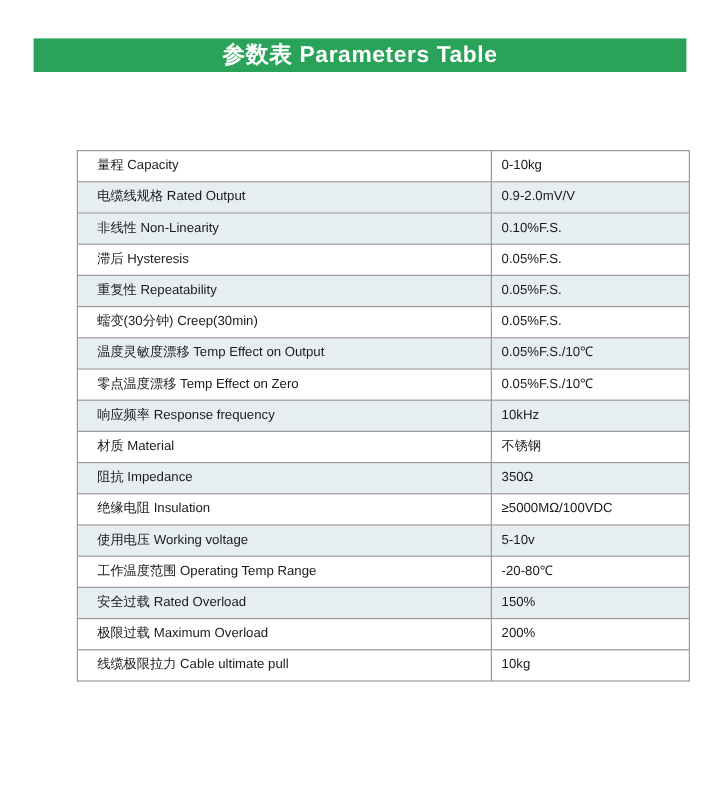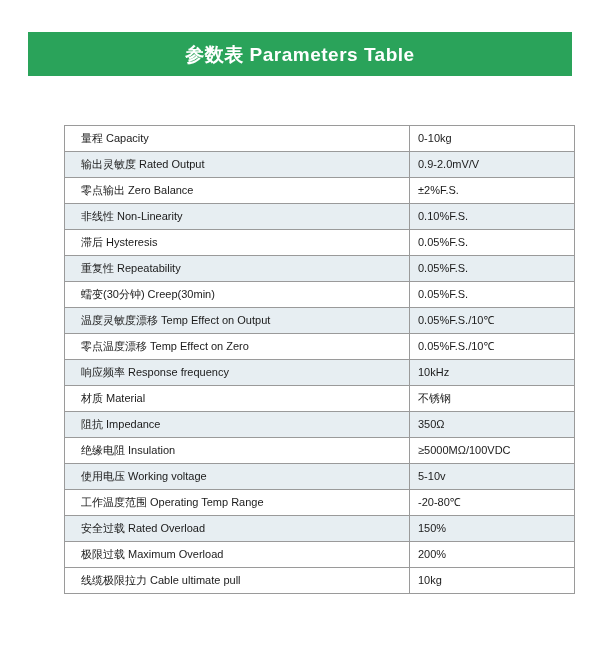--- a/index.html
+++ b/index.html
@@ -18,21 +18,21 @@
     position: relative;
     width: 600px;
     height: 654px;
     box-sizing: border-box;
   }
   .header-bar {
     position: absolute;
     left: 28px;
     top: 32px;
     width: 544px;
-    height: 44px;
+    height: 28px;
     background: #2aa35a;
     display: flex;
     align-items: center;
     justify-content: center;
   }
   .header-title {
     color: #ffffff;
     font-size: 19px;
     font-weight: bold;
     letter-spacing: 0.5px;
@@ -90,28 +90,24 @@
   <div class="table-wrap">
     <table class="params">
       <tbody>
 
         <tr class="plain">
           <td class="label"><span class="label-inner indent">量程 Capacity</span></td>
           <td class="value"><span>0-10kg</span></td>
         </tr>
 
         <tr class="shaded">
-          <td class="label"><span class="label-inner indent">输出灵敏度 Rated Output</span></td>
+          <td class="label"><span class="label-inner indent">电缆线规格 Rated Output</span></td>
           <td class="value"><span>0.9-2.0mV/V</span></td>
         </tr>
 
-        <tr class="plain">
-          <td class="label"><span class="label-inner indent">零点输出 Zero Balance</span></td>
-          <td class="value"><span>±2%F.S.</span></td>
-        </tr>
 
         <tr class="shaded">
           <td class="label"><span class="label-inner indent">非线性 Non-Linearity</span></td>
           <td class="value"><span>0.10%F.S.</span></td>
         </tr>
 
         <tr class="plain">
           <td class="label"><span class="label-inner indent">滞后 Hysteresis</span></td>
           <td class="value"><span>0.05%F.S.</span></td>
         </tr>

